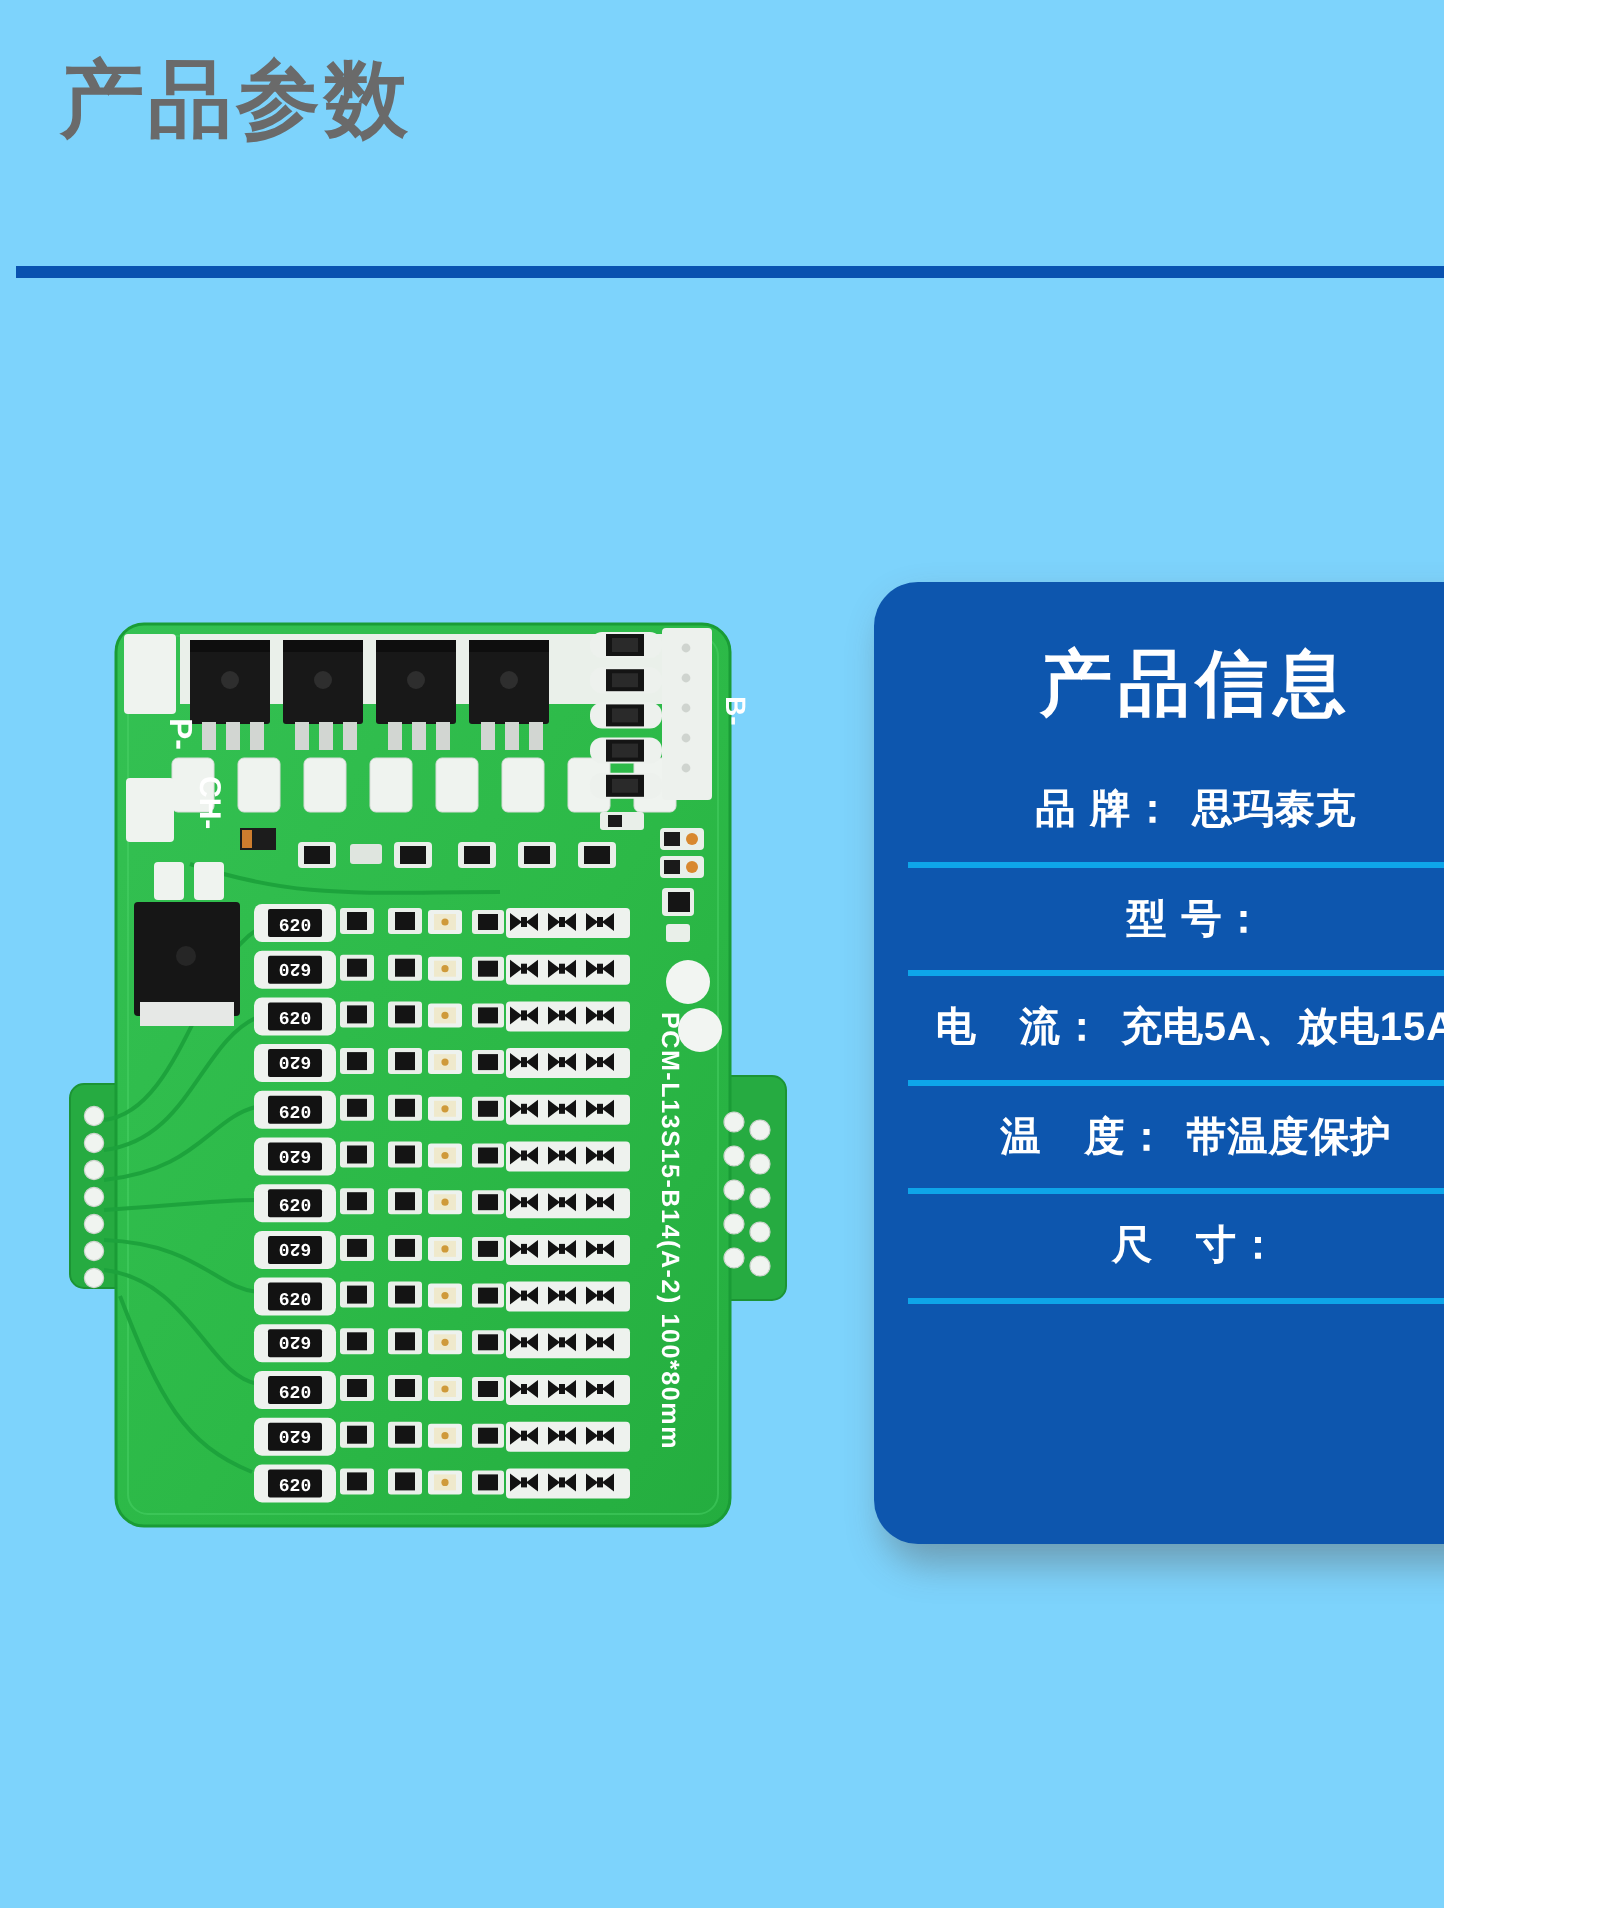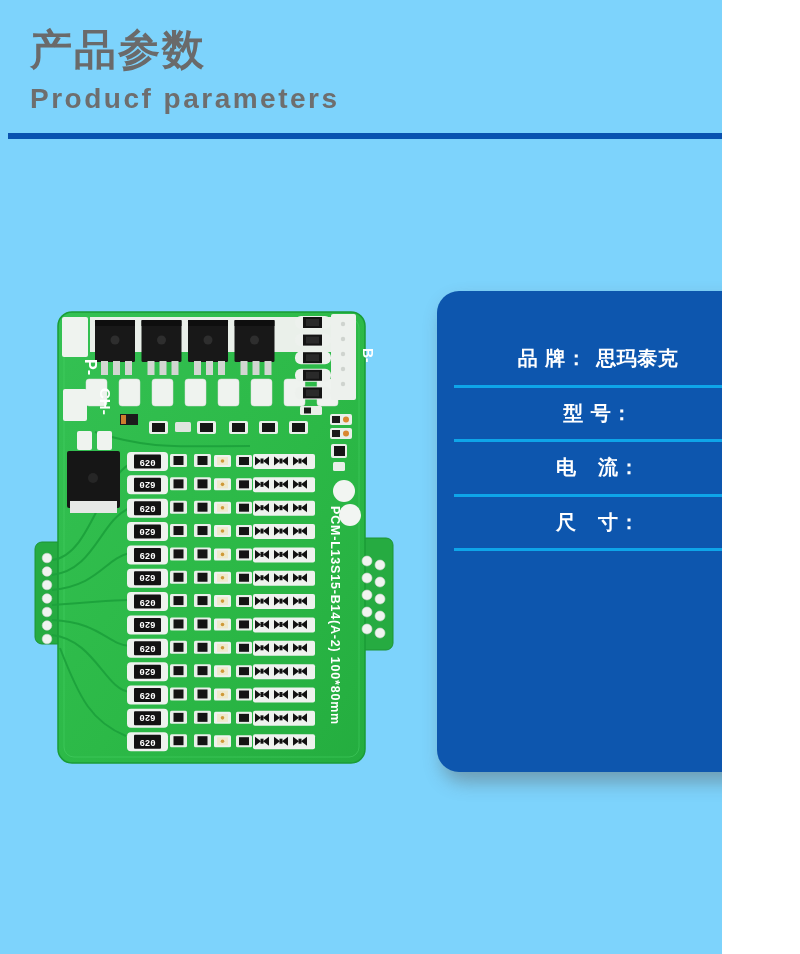--- a/index.html
+++ b/index.html
@@ -33,21 +33,20 @@
   svg text { font-family:"Liberation Sans","DejaVu Sans",sans-serif; }
   .mono { font-family:"Liberation Mono","DejaVu Sans Mono",monospace; }
 </style>
 </head>
 <body>
 
 <div class="page">
 
   <div class="header">
     <div class="title-zh">产品参数</div>
-    <div class="title-en">Producf parameters</div>
   </div>
   <div class="divider" style="background: rgb(9, 82, 176);"></div>
 
   <div class="pcb-wrap">
     <svg width="385" height="480" viewBox="20 295 385 480">
       <defs>
         <linearGradient id="gBoard" x1="0" y1="0" x2="1" y2="1">
           <stop offset="0" stop-color="#34c153"></stop>
           <stop offset="0.55" stop-color="#2cb947"></stop>
           <stop offset="1" stop-color="#24ad3f"></stop>
@@ -492,30 +491,36 @@
         </g>
 
       <circle cx="344" cy="491" r="11" fill="#f2f5f2"></circle>
       <circle cx="350" cy="515" r="11" fill="#f2f5f2"></circle>
 
       <text transform="translate(331,506) rotate(90)" font-size="12.5" font-weight="bold" fill="#ffffff" letter-spacing="0.8">PCM-L13S15-B14(A-2) 100*80mm</text>
     </svg>
   </div>
 
   <div class="info-card" style="background: rgb(13, 86, 174);">
+    <div class="card-title">产品信息</div>
     <div class="spec-rows">
         <div class="spec-row">
           <span class="spec-label">品 牌：</span>
           <span class="spec-value">思玛泰克</span>
         </div>
         <div class="spec-row">
           <span class="spec-label">型 号：</span>
         </div>
         <div class="spec-row">
           <span class="spec-label">电　流：</span>
+          <span class="spec-value">充电5A、放电15A</span>
+        </div>
+        <div class="spec-row">
+          <span class="spec-label">温　度：</span>
+          <span class="spec-value">带温度保护</span>
         </div>
         <div class="spec-row">
           <span class="spec-label">尺　寸：</span>
         </div>
       </div>
   </div>
 
 </div>
 
 </body></html>

